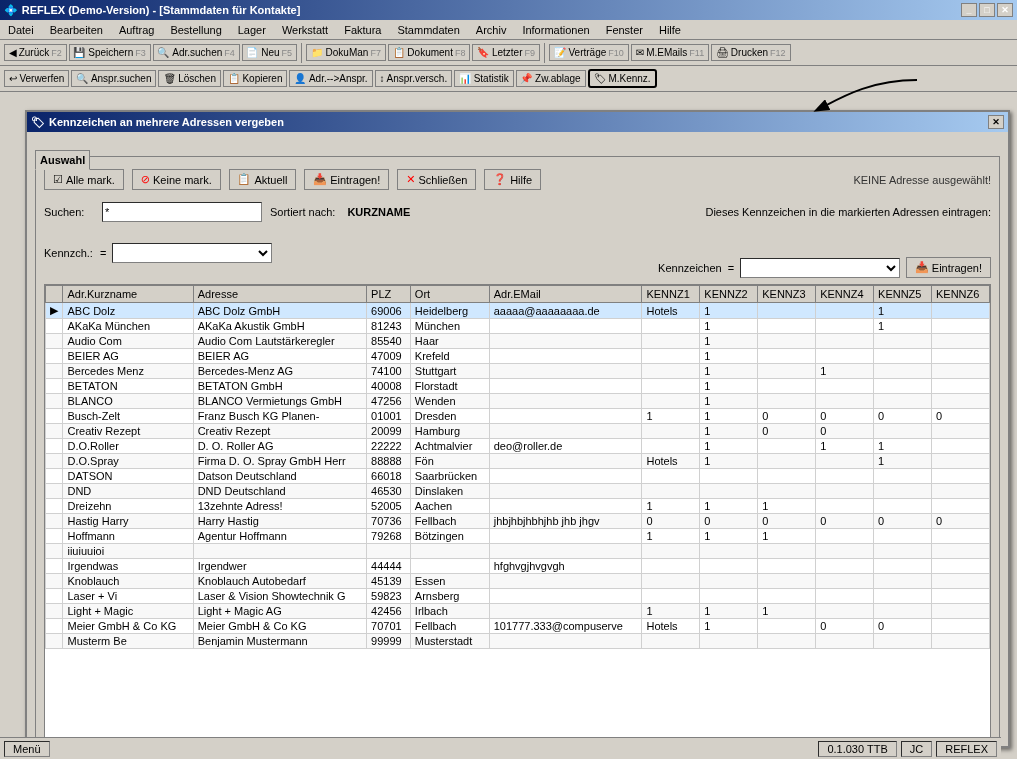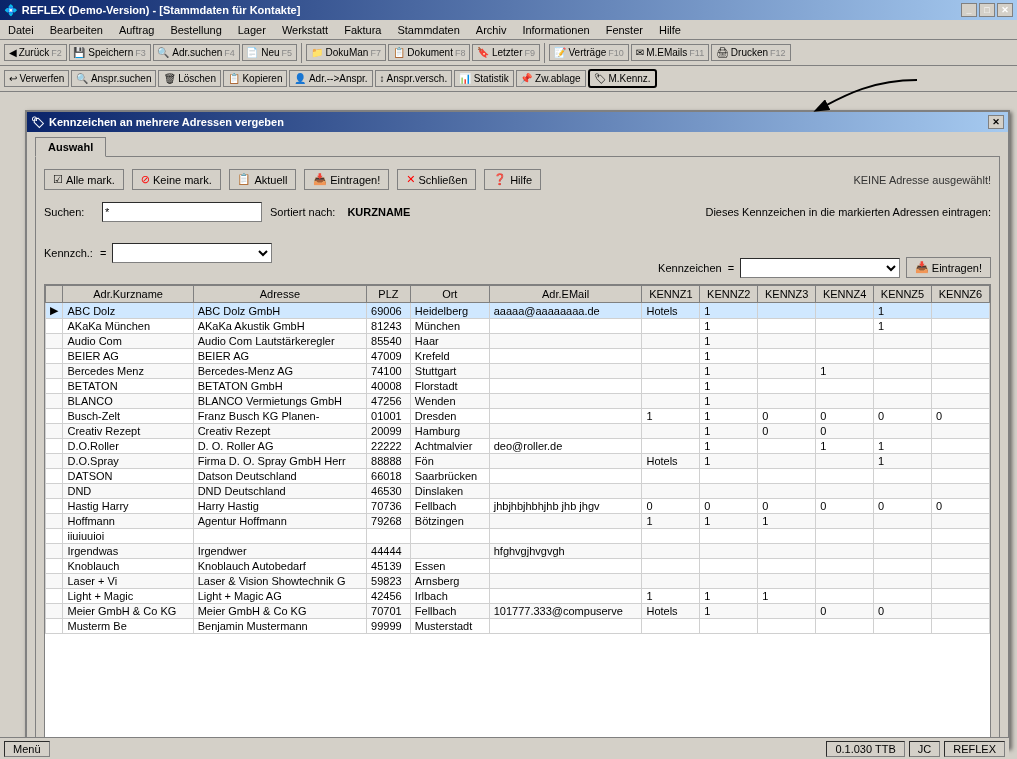--- a/index.html
+++ b/index.html
@@ -110,28 +110,28 @@
       cursor: pointer; color: black;
     }
 
     
     .tab-bar {
       padding: 4px 8px 0;
       background: #d4d0c8;
     }
     .tab {
       display: inline-block;
-      padding: 3px 12px;
+      padding: 3px 4px;
       border: 1px solid #808080;
       border-bottom: none;
       background: #d4d0c8;
       font-size: 11px;
       cursor: pointer;
       position: relative;
-      top: 1px;
+      top: 14px;
     }
     .tab.active {
       background: #d4d0c8;
       border-bottom: 1px solid #d4d0c8;
       font-weight: bold;
       z-index: 2;
     }
 
     
     .dialog-content {
@@ -236,21 +236,21 @@
     }
     thead tr {
       background: #d4d0c8;
       position: sticky;
       top: 0;
       z-index: 1;
     }
     thead th {
       border: 1px solid #808080;
       padding: 2px 4px;
-      text-align: center;
+      text-align: left;
       font-size: 11px;
       font-weight: normal;
       white-space: nowrap;
       background: #d4d0c8;
     }
     tbody tr { background: white; }
     tbody tr:nth-child(odd) { background: #f8f8f8; }
     tbody td {
       border: 1px solid #d0d0d0;
       padding: 1px 4px;
@@ -689,20 +689,34 @@
               <td></td>
               <td></td>
               <td></td>
               <td></td>
               <td></td>
               <td></td>
               <td></td>
             </tr>
             <tr>
               <td></td>
+              <td>Dreizehn</td>
+              <td>13zehnte Adress!</td>
+              <td>52005</td>
+              <td>Aachen</td>
+              <td></td>
+              <td>1</td>
+              <td>1</td>
+              <td>1</td>
+              <td></td>
+              <td></td>
+              <td></td>
+            </tr>
+            <tr>
+              <td></td>
               <td>Hastig Harry</td>
               <td>Harry Hastig</td>
               <td>70736</td>
               <td>Fellbach</td>
               <td>jhbjhbjhbhjhb jhb jhgv</td>
               <td>0</td>
               <td>0</td>
               <td>0</td>
               <td>0</td>
               <td>0</td>
@@ -819,19 +833,19 @@
               <td></td>
               <td></td>
               <td></td>
             </tr>
           </tbody>
       </table>
     </div>
   </div>
 </div>
 
-<div class="status-bar" style="position:fixed;bottom:0;left:0;right:8px;height:22px;background:#d4d0c8;border-top:1px solid #808080;display:flex;align-items:center;padding:0 4px;gap:4px;">
+<div class="status-bar" style="position:fixed;bottom:0;left:0;right:16px;height:22px;background:#d4d0c8;border-top:1px solid #808080;display:flex;align-items:center;padding:0 4px;gap:4px;">
   <div class="status-item">Menü</div>
   <div style="flex:1;"></div>
   <div class="status-item">0.1.030 TTB</div>
   <div class="status-item">JC</div>
   <div class="status-item">REFLEX</div>
 </div>
 
 </body></html>

